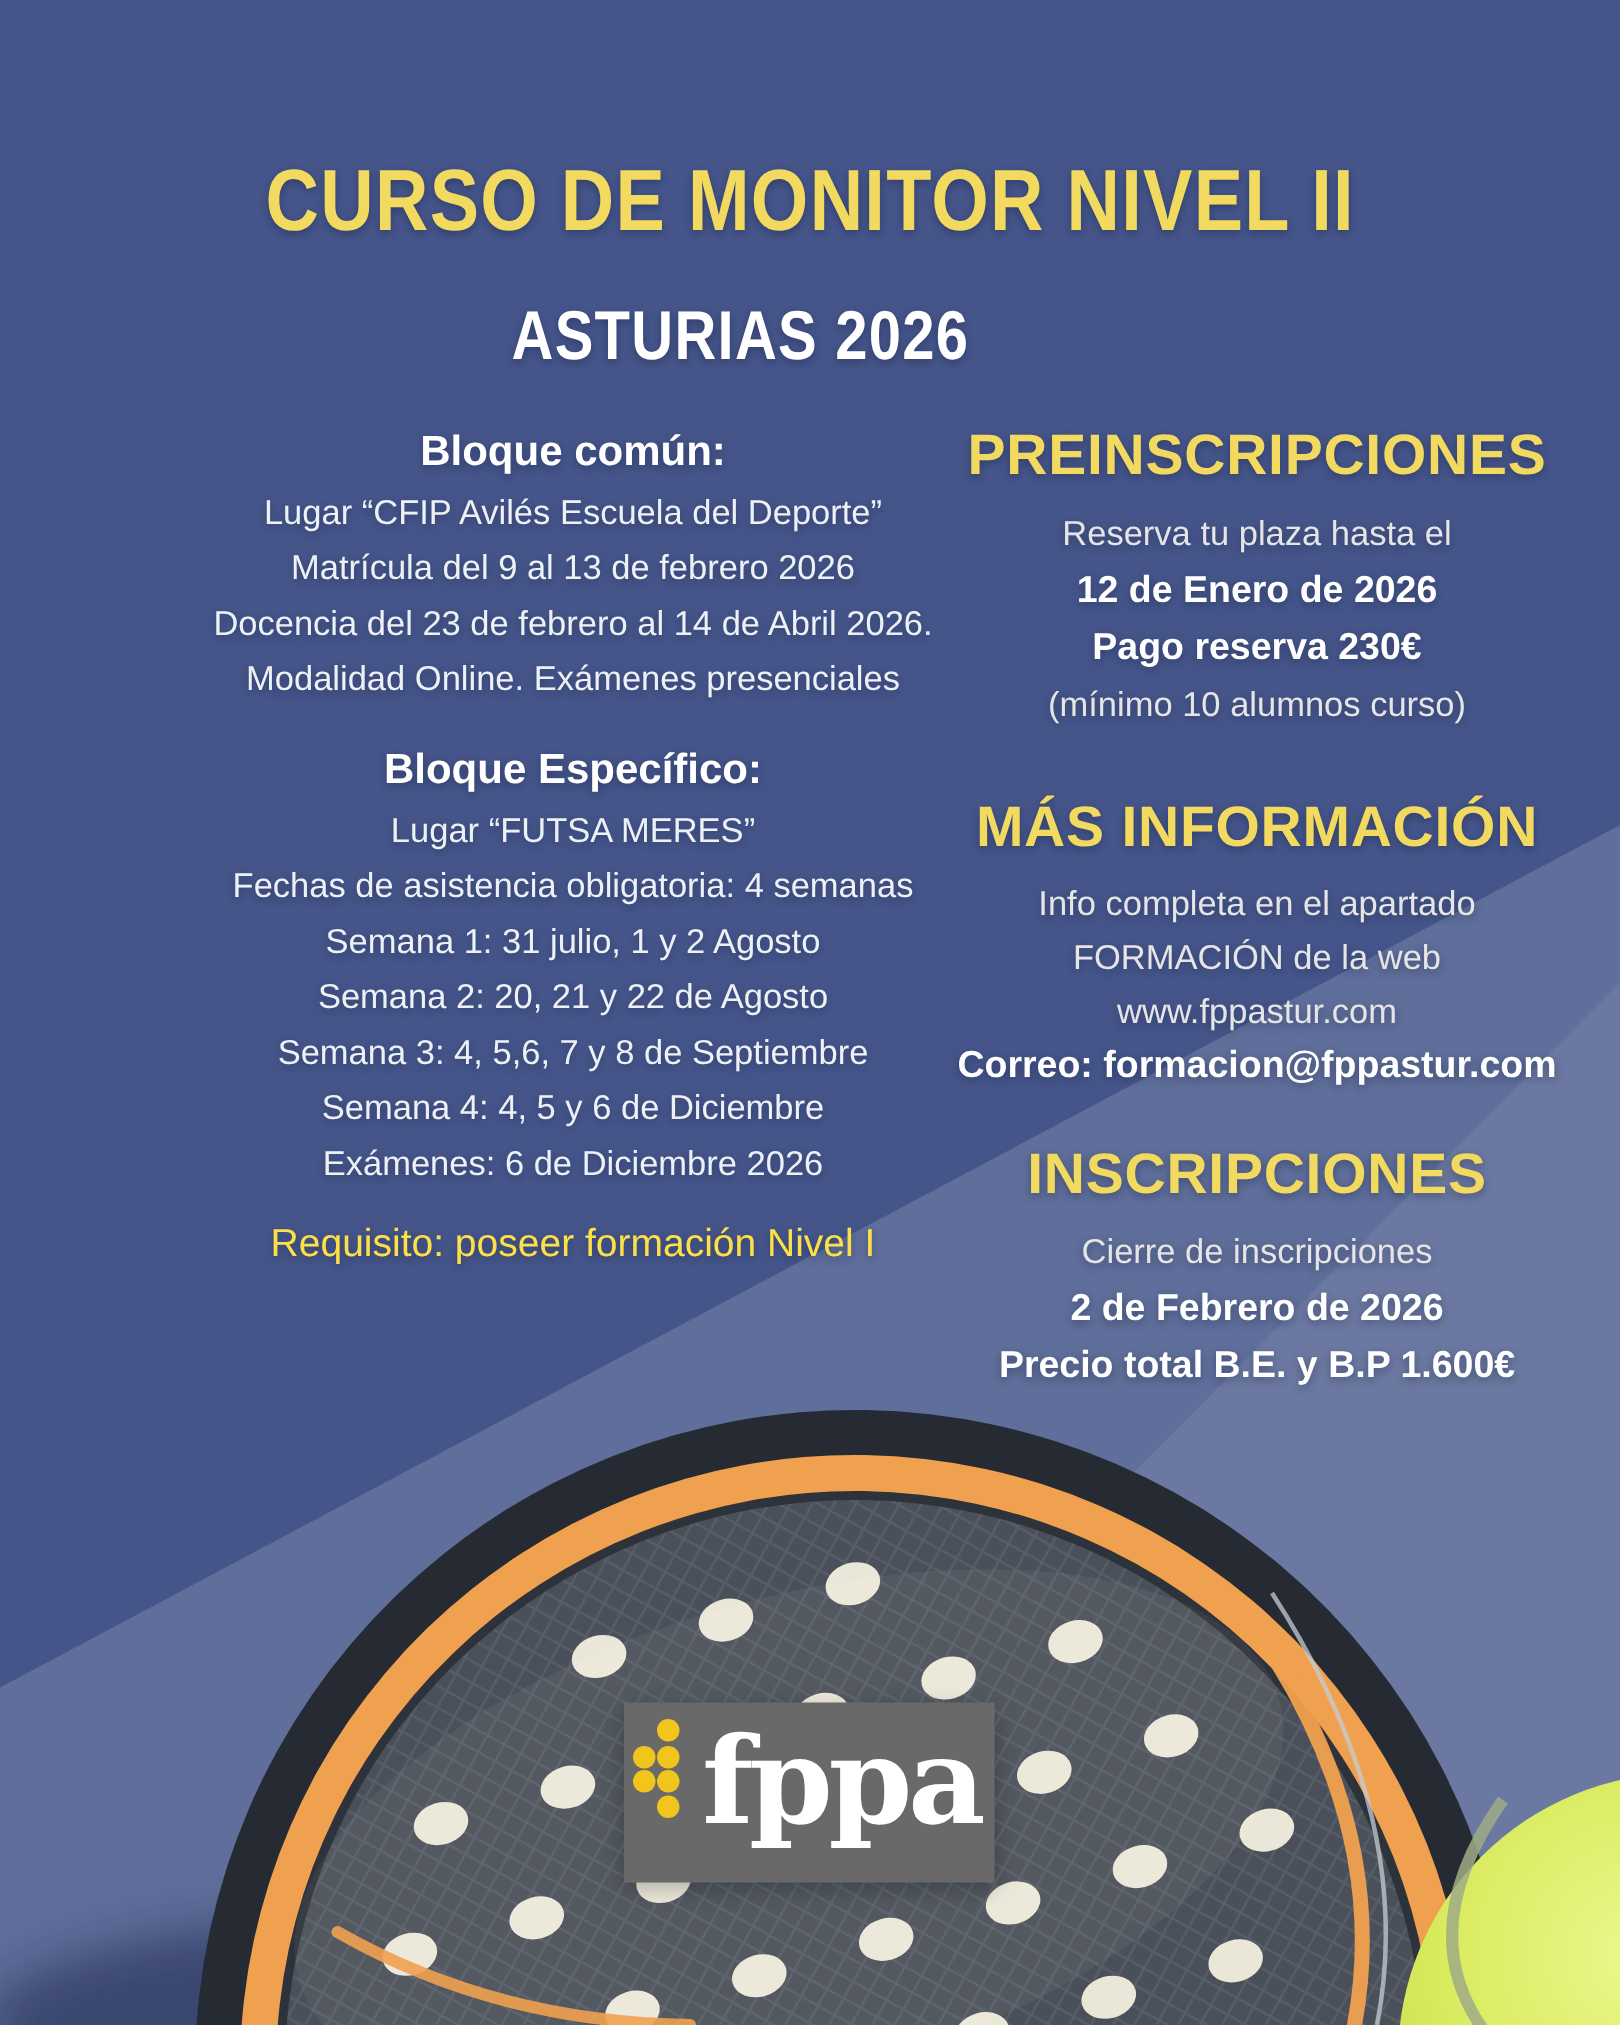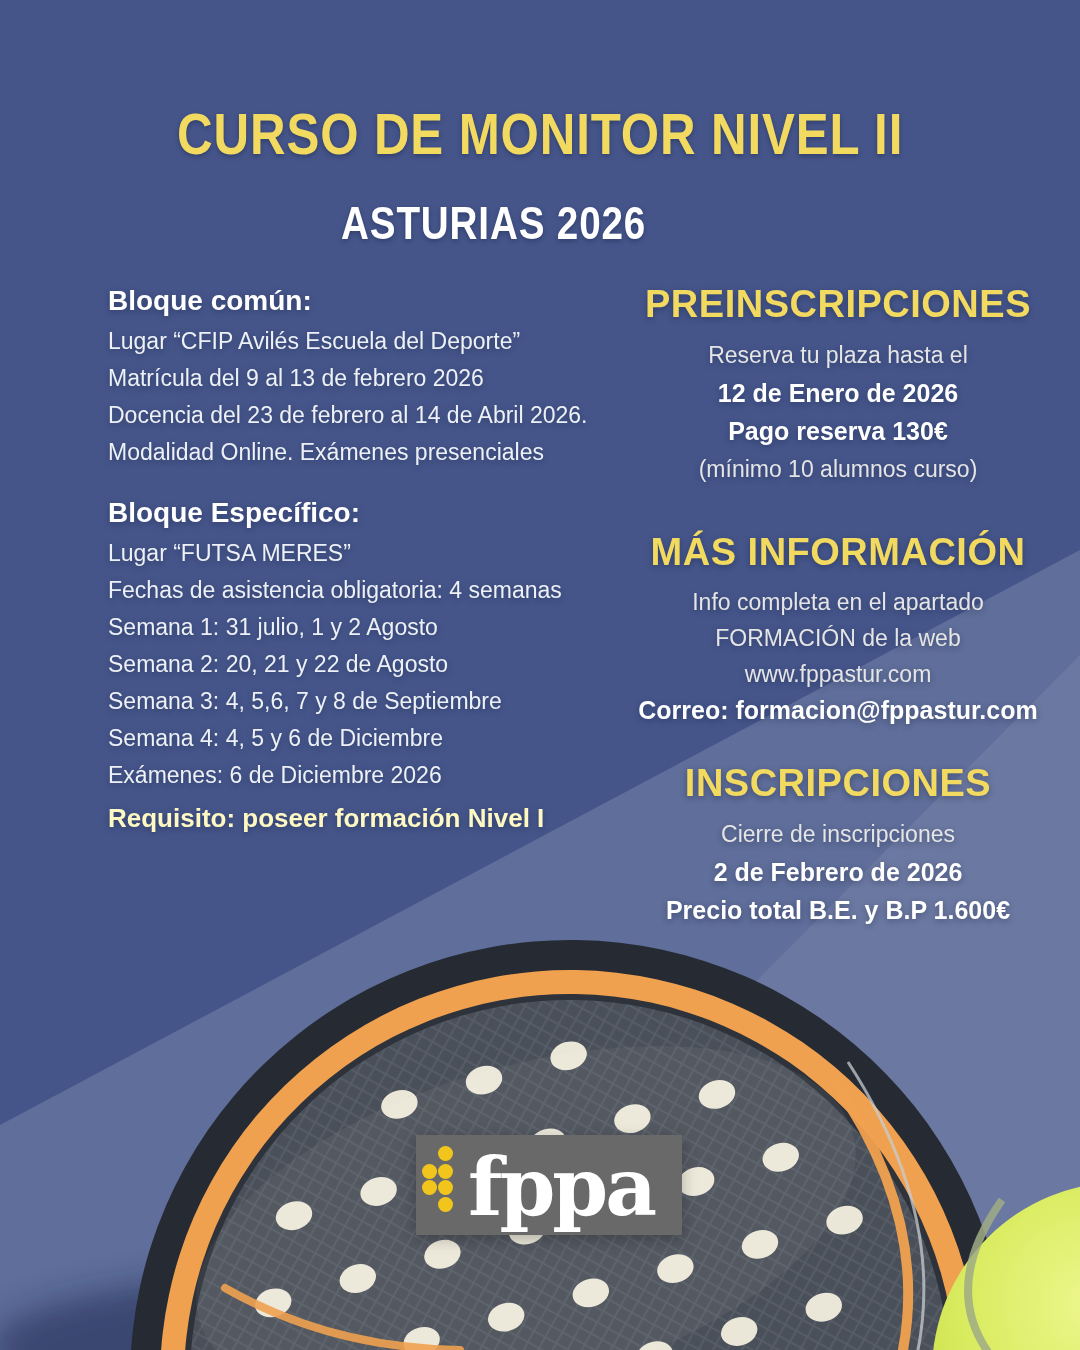--- a/index.html
+++ b/index.html
@@ -17,40 +17,40 @@
   .title-row{position:absolute;top:100px;left:0;width:1080px;text-align:center;margin:0;}
   .title-row .stretch{display:inline-block;transform:scaleX(.85);transform-origin:center;
     font-weight:800;font-size:58px;letter-spacing:1px;color:#F2D95F;
     text-shadow:0 2px 6px rgba(10,20,50,.35);white-space:nowrap;}
   .subtitle-row{position:absolute;top:196px;left:0;width:988px;text-align:center;margin:0;}
   .subtitle-row .stretch{display:inline-block;transform:scaleX(.84);transform-origin:center;
     font-weight:800;font-size:46px;letter-spacing:1px;color:#FFFFFF;
     text-shadow:0 2px 6px rgba(10,20,50,.35);white-space:nowrap;}
 
   .left-col{position:absolute;left:108px;top:285px;width:548px;
-    text-shadow:0 2px 6px rgba(10,20,50,.35);}
+    text-shadow:0 2px 6px rgba(10,20,50,.35);text-align:center;}
   .left-col h3{font-size:28px;color:#FFFFFF;margin:0 0 6px 0;font-weight:bold;}
   .left-col p{font-size:23px;line-height:37px;margin:0;color:#EDF1F6;}
   .left-col .s2{margin-top:26px;}
   .left-col .s3{margin-top:22px;}
-  .left-col .req{margin-top:6px;font-weight:bold;font-size:26px;color:#fef9c3;}
+  .left-col .req{margin-top:16px;font-weight:normal;font-size:26px;color:#fde047;}
 
   .rblock{position:absolute;left:608px;width:460px;text-align:center;
     text-shadow:0 2px 6px rgba(10,20,50,.35);}
   .rblock h4{font-size:38px;color:#F2D95F;margin:0 0 10px 0;letter-spacing:.5px;font-weight:bold;}
   .rblock p{font-size:23px;line-height:38px;margin:0;color:#e5e5e5;}
   .rblock p.strong{font-weight:bold;font-size:25px;color:#ffffff;}
   .rblock .email{white-space:nowrap;}
   #block-pre{top:283px;}
   #block-mas{top:531px;}
   #block-mas p{line-height:36px;}
   #block-ins{top:762px;}
 
-  .logo{position:absolute;left:416px;top:1135px;width:247px;height:100px;
-    background:#696969;box-shadow:0 4px 14px rgba(0,0,0,.25);padding-left:19px;}
+  .logo{position:absolute;left:416px;top:1135px;width:247px;height:120px;
+    background:#696969;box-shadow:0 4px 14px rgba(0,0,0,.25);}
   .logo .dot{position:absolute;width:15px;height:15px;border-radius:50%;background:#F2C51D;}
   .d1{left:22px;top:11px;}  .d2{left:22px;top:29px;}  .d3{left:22px;top:45px;}  .d4{left:22px;top:62px;}
   .d5{left:6px;top:29px;}   .d6{left:6px;top:45px;}
   .logo-text{position:absolute;left:52px;top:0;line-height:104px;
     font-family:"DejaVu Serif",serif;font-weight:bold;font-size:80px;
     letter-spacing:-3px;color:#FFFFFF;}
 </style>
 </head>
 <body>
 
@@ -186,21 +186,21 @@
       <p>Semana 4: 4, 5 y 6 de Diciembre</p>
       <p>Exámenes: 6 de Diciembre 2026</p>
     </section>
     <p class="req">Requisito: poseer formación Nivel I</p>
   </div>
 
   <div class="rblock" id="block-pre">
     <h4>PREINSCRIPCIONES</h4>
     <p>Reserva tu plaza hasta el</p>
     <p class="strong">12 de Enero de 2026</p>
-    <p class="strong">Pago reserva 130€</p>
+    <p class="strong">Pago reserva 230€</p>
     <p>(mínimo 10 alumnos curso)</p>
   </div>
 
   <div class="rblock" id="block-mas">
     <h4>MÁS INFORMACIÓN</h4>
     <p>Info completa en el apartado</p>
     <p>FORMACIÓN de la web</p>
     <p>www.fppastur.com</p>
     <p class="strong email">Correo: formacion@fppastur.com</p>
   </div>

